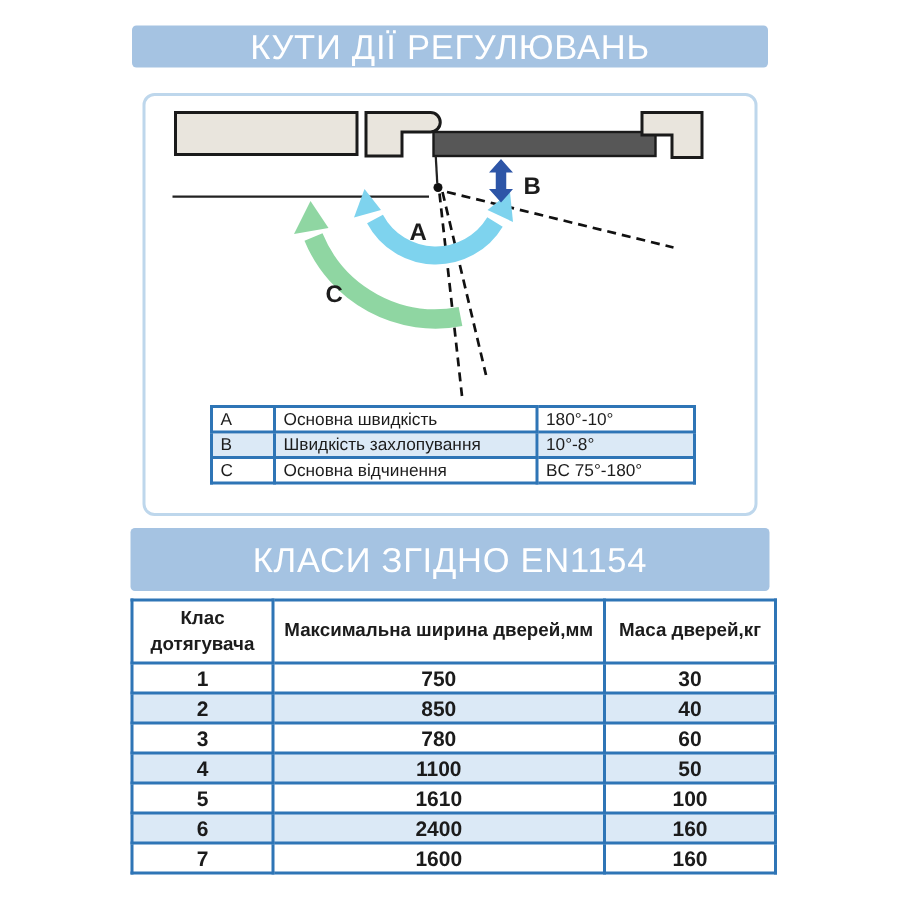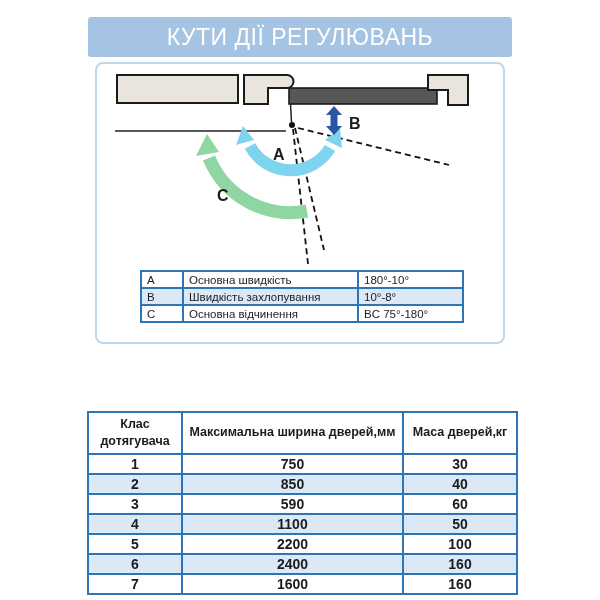--- a/index.html
+++ b/index.html
@@ -1,21 +1,21 @@
 <!DOCTYPE html>
 <html><head>
 <meta charset="utf-8">
 <style>
   html,body{margin:0;padding:0;background:#ffffff;}
   .page{
     position:relative;width:600px;height:600px;background:#ffffff;
     font-family:"Liberation Sans",sans-serif;overflow:hidden;
   }
   .title-bar{
-    position:absolute;left:88px;width:424px;height:40px;
+    position:absolute;left:88px;width:424px;height:28px;
     background:#a5c3e2;border-radius:3px;
     display:flex;align-items:center;justify-content:center;
   }
   .title-bar .title-text{
     color:#ffffff;font-size:23px;letter-spacing:0.5px;font-weight:400;
   }
   #title1{top:17px;}
   #title2{top:352px;left:87px;width:426px;height:42px;}
 
   .diagram-panel{
@@ -27,21 +27,21 @@
   table{border-collapse:collapse;table-layout:fixed;}
 
   .abc-table{position:absolute;left:43px;top:206px;width:322px;background:#ffffff;}
   .abc-table td{
     border:2px solid #2e75b6;font-size:11.5px;color:#1c1c1c;
     padding:1px 2px 1px 5px;height:13px;vertical-align:middle;white-space:nowrap;overflow:hidden;
   }
   .abc-table tr:nth-child(even) td{background:#dbe9f6;}
   .abc-table col.c1{width:42px;} .abc-table col.c2{width:175px;} .abc-table col.c3{width:105px;}
 
-  .classes-table{position:absolute;left:87px;top:399px;width:429px;background:#ffffff;margin-top:12px;}
+  .classes-table{position:absolute;left:87px;top:399px;width:429px;background:#ffffff;}
   .classes-table th{
     border:2px solid #2e75b6;font-size:12.5px;font-weight:700;color:#1c1c1c;
     text-align:center;vertical-align:middle;padding:3px 2px;height:33px;line-height:1.35;
   }
   .classes-table td{
     border:2px solid #2e75b6;font-size:14px;font-weight:700;color:#1b1b1b;
     text-align:center;vertical-align:middle;height:18px;padding:0 2px;
   }
   .classes-table tbody tr:nth-child(even) td{background:#dbe9f6;}
   .classes-table col.k1{width:94px;} .classes-table col.k2{width:221px;} .classes-table col.k3{width:114px;}
@@ -106,20 +106,23 @@
         </tr>
         <tr>
           <td>C</td>
           <td>Основна відчинення</td>
           <td>BC 75°-180°</td>
         </tr>
       </tbody>
     </table>
   </div>
 
+  <div class="title-bar" id="title2">
+    <span class="title-text">КЛАСИ ЗГІДНО EN1154</span>
+  </div>
 
   <table class="classes-table">
     <colgroup>
         <col class="k1">
         <col class="k2">
         <col class="k3">
       </colgroup>
     <thead>
       <tr>
         <th>Клас дотягувача</th>
@@ -133,31 +136,31 @@
         <td>750</td>
         <td>30</td>
       </tr>
       <tr>
         <td>2</td>
         <td>850</td>
         <td>40</td>
       </tr>
       <tr>
         <td>3</td>
-        <td>590</td>
+        <td>780</td>
         <td>60</td>
       </tr>
       <tr>
         <td>4</td>
         <td>1100</td>
         <td>50</td>
       </tr>
       <tr>
         <td>5</td>
-        <td>2200</td>
+        <td>1610</td>
         <td>100</td>
       </tr>
       <tr>
         <td>6</td>
         <td>2400</td>
         <td>160</td>
       </tr>
       <tr>
         <td>7</td>
         <td>1600</td>

